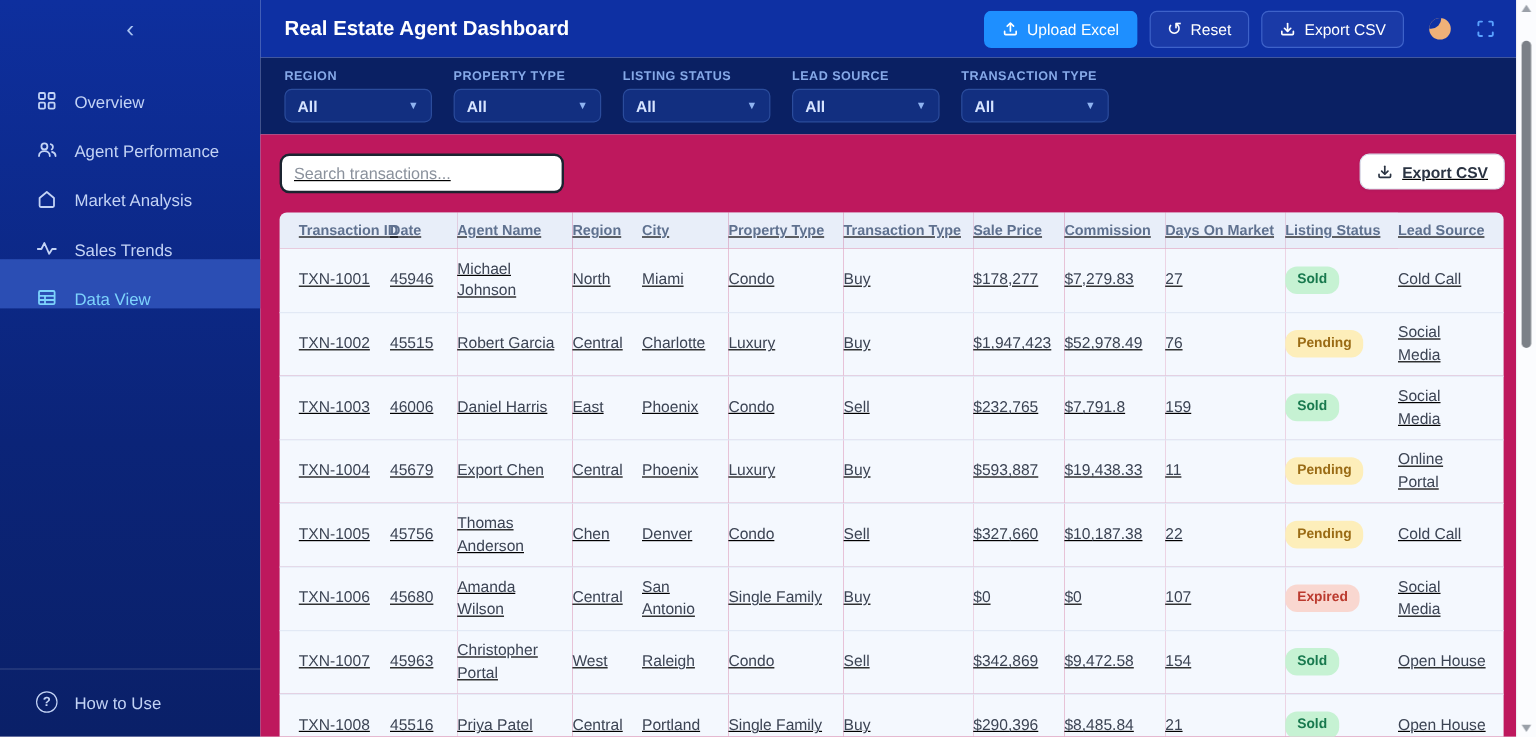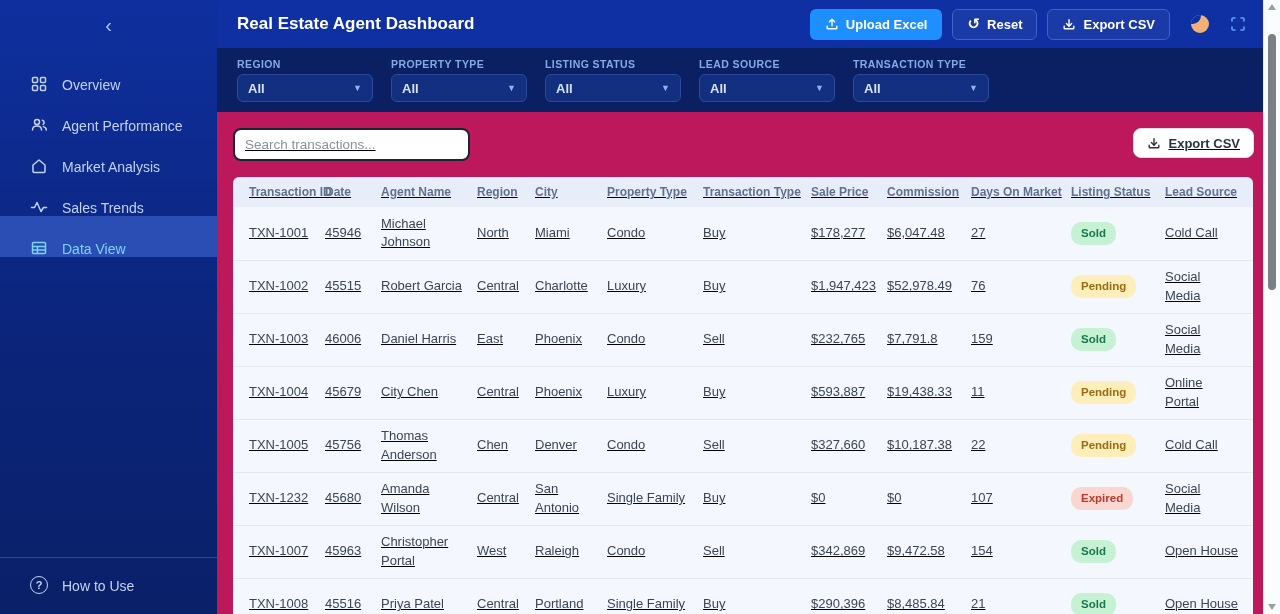--- a/index.html
+++ b/index.html
@@ -23,34 +23,34 @@
   .sb-footer { border-top:1px solid rgba(255,255,255,0.18); padding:18px 0 20px 30px; }
   .sb-footer .nav-item { padding-left:0; height:auto; }
   .help-circle { width:18px; height:18px; border-radius:50%; border:1.5px solid #c3d3f5; display:flex; align-items:center; justify-content:center; font-size:11px; font-weight:bold; color:#c3d3f5; flex:0 0 18px; }
 
   
   .main-col { flex:1; display:flex; flex-direction:column; min-width:0; }
 
   .top-header { height:48px; background:#0e30a3; display:flex; align-items:center; padding:0 30px 0 20px;gap:25px; }
   .page-title { color:#fff; font-weight:bold; font-size:17px; }
   .hdr-actions { margin-left:auto; display:flex; align-items:center; gap:10px; }
-  .btn { display:inline-flex; align-items:center; gap:7px; height:31px; padding:0 14px; border-radius:6px; font-size:13px; font-weight:700; color:#fff; cursor:pointer; border:1px solid transparent; white-space:nowrap; }
+  .btn { display:inline-flex; align-items:center; gap:7px; height:31px; padding:0 14px; border-radius:6px; font-size:13px; font-weight:400; color:#fff; cursor:pointer; border:1px solid transparent; white-space:nowrap; }
   .btn-primary { background:#1e8fff; }
   .btn-ghost { background:rgba(255,255,255,0.05); border:1px solid #3e62c9; }
   .reset-glyph { font-family:"DejaVu Sans",sans-serif; font-size:15px; line-height:1; }
   .moon-wrap { margin-left:8px; width:24px; height:24px; display:flex; align-items:center; justify-content:center; cursor:pointer; }
   .moon { position:relative; width:18px; height:18px; border-radius:50%; background:#f0b178; overflow:hidden; }
   .moon::after { content:""; position:absolute; left:-7px; top:-8px; width:17px; height:17px; border-radius:50%; background:#0e30a3; }
   .fs-wrap { width:24px; height:24px; display:flex; align-items:center; justify-content:center; cursor:pointer; margin-left:4px; }
 
   
   .filter-bar { height:64px; background:#0a2063; display:flex; align-items:flex-start; gap:18px; padding:10px 20px 0 20px; }
   .filter-group { display:flex; flex-direction:column; gap:4px; }
   .filter-label { color:#86a9e8; font-size:10.5px; font-weight:bold; letter-spacing:0.4px; }
-  .dd { width:136px; height:28px; background:#122f80; border:1px solid #2b4c9c; border-radius:6px; display:flex; align-items:center; padding:0 10px; cursor:pointer; }
+  .dd { width:123px; height:28px; background:#122f80; border:1px solid #2b4c9c; border-radius:6px; display:flex; align-items:center; padding:0 10px; cursor:pointer; }
   .dd-value { color:#d6e4ff; font-size:13px; font-weight:600; }
   .dd-arrow { margin-left:auto; color:#8fb3f0; font-size:9px; }
 
   
   .content { flex:1; background:#be185d; padding:16px 26px 0 16px; overflow:hidden;text-decoration:underline; }
   .content-toolbar { display:flex; align-items:flex-start; }
   .search-input { width:237px; height:33px; border:2px solid #1b2430; border-radius:8px; background:#fff; padding:0 10px; font-size:13.5px; color:#333; outline:none; font-family:"Liberation Sans",sans-serif; }
   .search-input::placeholder { color:#8a919c; }
   .btn-export-light { margin-left:auto; display:inline-flex; align-items:center; gap:7px; height:30px; padding:0 13px; background:#fff; border:1px solid #d9dfeb; border-radius:8px; font-size:13px; color:#2a3342; font-weight:600; cursor:pointer; box-shadow:0 1px 2px rgba(20,40,90,0.06); }
 
@@ -253,21 +253,21 @@
         <tbody>
             <tr>
               <td>TXN-1001</td>
               <td>45946</td>
               <td>Michael Johnson</td>
               <td>North</td>
               <td>Miami</td>
               <td>Condo</td>
               <td>Buy</td>
               <td>$178,277</td>
-              <td>$6,047.48</td>
+              <td>$7,279.83</td>
               <td>27</td>
               <td><span class="badge sold">Sold</span></td>
               <td>Cold Call</td>
             </tr>
             <tr>
               <td>TXN-1002</td>
               <td>45515</td>
               <td>Robert Garcia</td>
               <td>Central</td>
               <td>Charlotte</td>
@@ -289,21 +289,21 @@
               <td>Sell</td>
               <td>$232,765</td>
               <td>$7,791.8</td>
               <td>159</td>
               <td><span class="badge sold">Sold</span></td>
               <td>Social Media</td>
             </tr>
             <tr>
               <td>TXN-1004</td>
               <td>45679</td>
-              <td>City Chen</td>
+              <td>Export Chen</td>
               <td>Central</td>
               <td>Phoenix</td>
               <td>Luxury</td>
               <td>Buy</td>
               <td>$593,887</td>
               <td>$19,438.33</td>
               <td>11</td>
               <td><span class="badge pending">Pending</span></td>
               <td>Online Portal</td>
             </tr>
@@ -315,21 +315,21 @@
               <td>Denver</td>
               <td>Condo</td>
               <td>Sell</td>
               <td>$327,660</td>
               <td>$10,187.38</td>
               <td>22</td>
               <td><span class="badge pending">Pending</span></td>
               <td>Cold Call</td>
             </tr>
             <tr>
-              <td>TXN-1232</td>
+              <td>TXN-1006</td>
               <td>45680</td>
               <td>Amanda Wilson</td>
               <td>Central</td>
               <td>San Antonio</td>
               <td>Single Family</td>
               <td>Buy</td>
               <td>$0</td>
               <td>$0</td>
               <td>107</td>
               <td><span class="badge expired">Expired</span></td>

